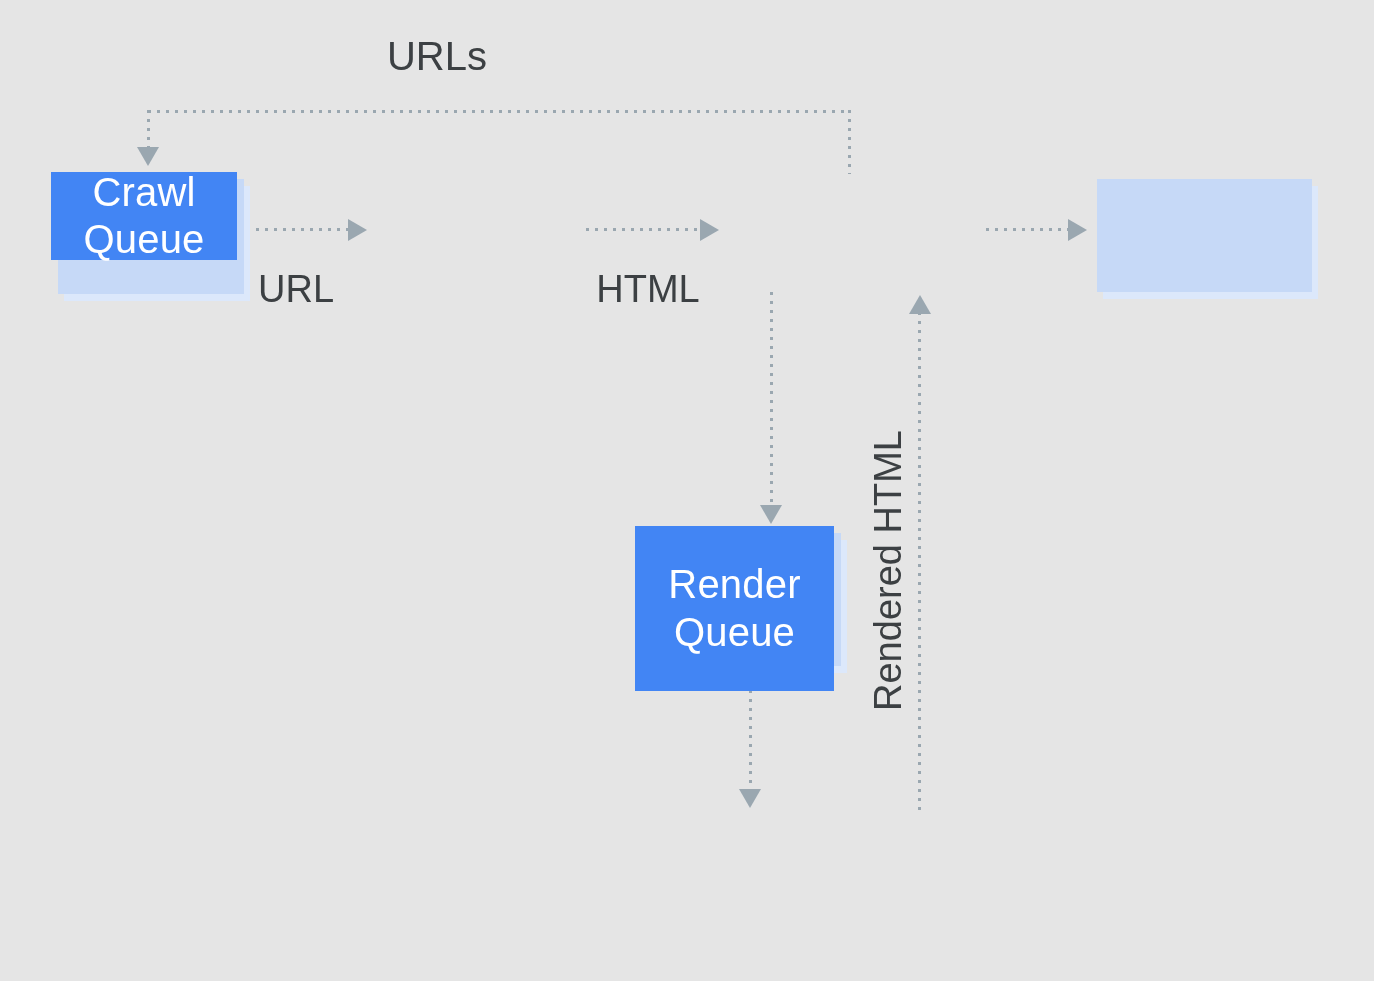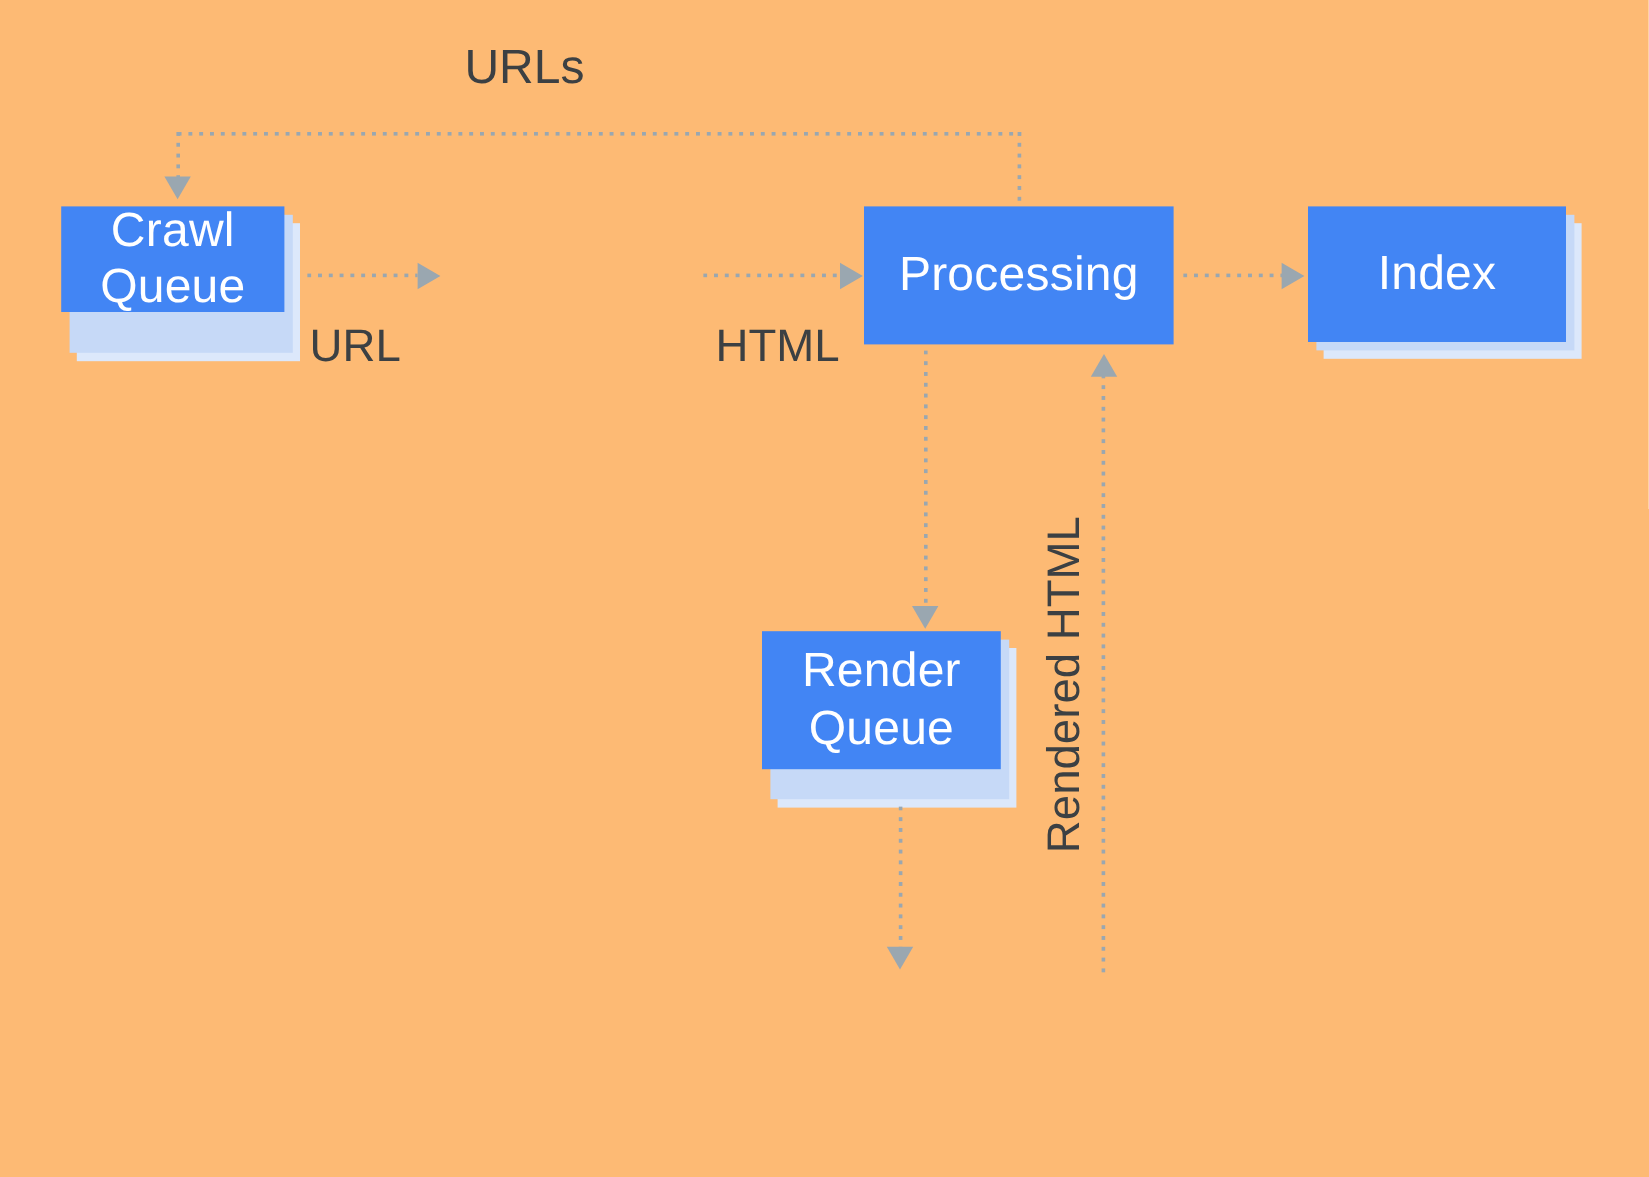--- a/index.html
+++ b/index.html
@@ -7,21 +7,21 @@
     padding: 0;
     background: #ffffff;
   }
   body {
     font-family: "Liberation Sans", sans-serif;
   }
   #canvas {
     position: relative;
     width: 1374px;
     height: 981px;
-    background: #fdba74;
+    background: #e5e5e5;
     overflow: hidden;
   }
 
   
   .node {
     position: absolute;
     box-sizing: border-box;
     display: flex;
     align-items: center;
     justify-content: center;
@@ -115,35 +115,33 @@
 
   <div class="conn-h" style="left:256px; top:228px; width:92px;"></div>
   <div class="arrow arrow-right" style="left:348px; top:219px;"></div>
   <div class="edge-label" style="left:258px; top:268px; width:100px; text-align:left; font-size:38px;">URL</div>
 
 
   <div class="conn-h" style="left:586px; top:228px; width:116px;"></div>
   <div class="arrow arrow-right" style="left:700px; top:219px;"></div>
   <div class="edge-label" style="left:588px; top:268px; width:120px; text-align:center; font-size:38px;">HTML</div>
 
-  <div class="node node-fill" style="left:720px; top:172px; width:258px; height:115px; font-size:40px;">Processing</div>
 
   <div class="conn-h" style="left:986px; top:228px; width:83px;"></div>
   <div class="arrow arrow-right" style="left:1068px; top:219px;"></div>
 
   <div class="stack-back" style="left:1103px; top:186px; width:215px; height:113px;"></div>
   <div class="stack-mid" style="left:1097px; top:179px; width:215px; height:113px;"></div>
-  <div class="node node-fill" style="left:1090px; top:172px; width:215px; height:113px; font-size:40px;">Index</div>
 
   <div class="conn-v" style="left:770px; top:292px; width:3px; height:215px;"></div>
   <div class="arrow arrow-down" style="left:760px; top:505px;"></div>
 
   <div class="stack-back" style="left:648px; top:540px; width:199px; height:133px;"></div>
   <div class="stack-mid" style="left:642px; top:533px; width:199px; height:133px;"></div>
-  <div class="node node-fill" style="left:635px; top:526px; width:199px; height:115px; font-size:40px;">Render
+  <div class="node node-fill" style="left:635px; top:526px; width:199px; height:165px; font-size:40px;">Render
 Queue</div>
 
   <div class="conn-v" style="left:749px; top:672px; height:118px;"></div>
   <div class="arrow arrow-down" style="left:739px; top:789px;"></div>
 
 
   <div class="conn-v" style="left:918px; top:312px; height:500px;"></div>
   <div class="arrow arrow-up" style="left:909px; top:295px;"></div>
   <div class="edge-label vertical" style="left:738px; top:549px; width:300px; text-align:center; font-size:38px;">Rendered HTML</div>
 

